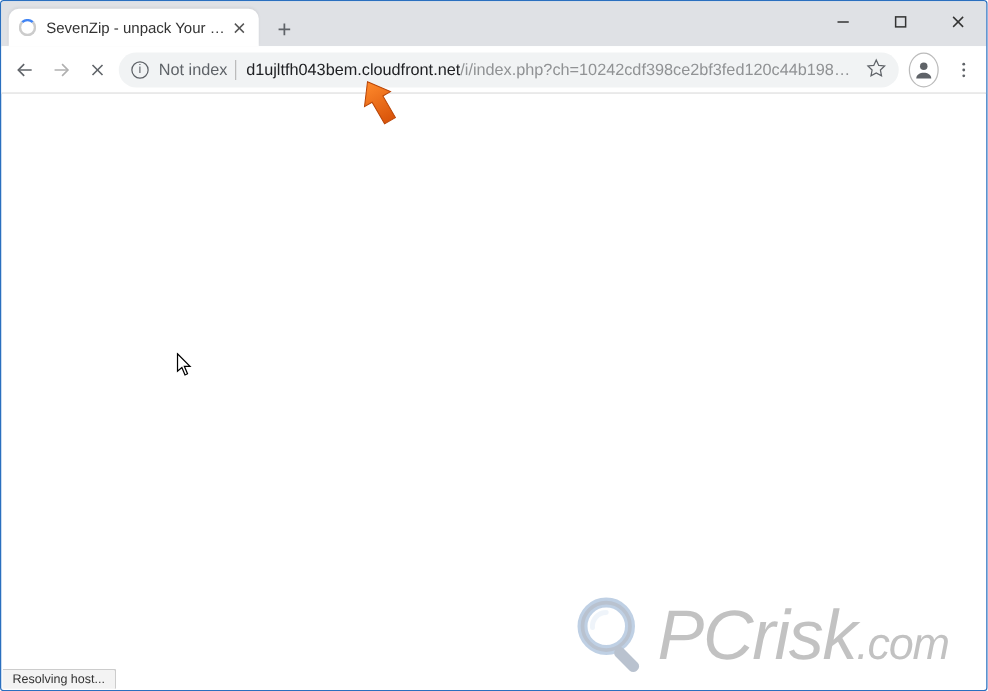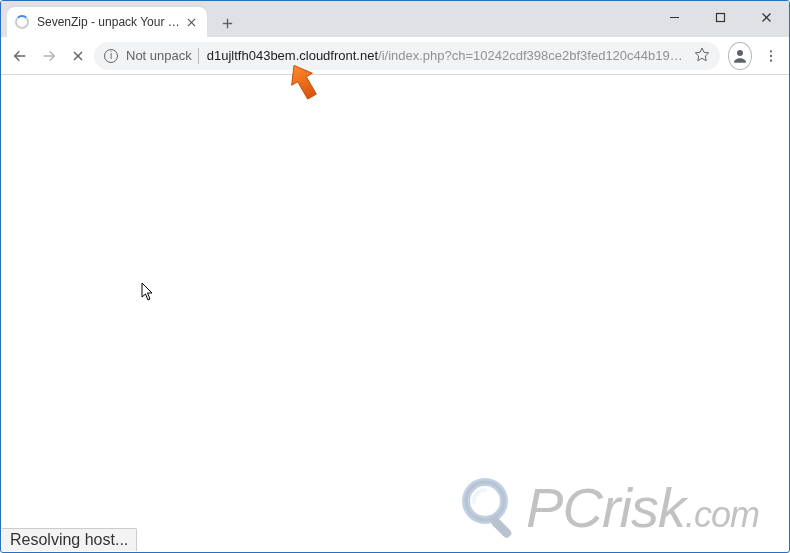--- a/index.html
+++ b/index.html
@@ -188,21 +188,21 @@
 
   
   .statusbar {
     position:absolute;
     bottom:1px;
     left:1px;
     background:#f3f3f3;
     border:1px solid #ccc;
     border-left:none;
     border-bottom:none;
-    font-size:16px;
+    font-size:10px;
     color:#333;
     padding:2px 8px;
     border-top-right-radius:2px;
   }
 
   
   .watermark {
     position:absolute;
     right:30px;
     bottom:12px;
@@ -281,21 +281,21 @@
   </div>
   <div class="nav-btn">
     <svg viewBox="0 0 24 24">
         <line x1="6" y1="6" x2="18" y2="18"></line>
         <line x1="18" y1="6" x2="6" y2="18"></line>
       </svg>
   </div>
 
   <div class="omnibox">
     <span class="info-icon">i</span>
-    <span class="security">Not unpack</span>
+    <span class="security">Not index</span>
     <span class="divider"></span>
     <span class="url">
       <span class="host">d1ujltfh043bem.cloudfront.net</span><span>/i/index.php?ch=10242cdf398ce2bf3fed120c44b198&amp;t=Your%20File%20...</span>
     </span>
     <span class="star">
       <svg viewBox="0 0 24 24">
           <polygon points="12 3 15 9.5 22 10.2 17 15 18.3 22 12 18.5 5.7 22 7 15 2 10.2 9 9.5 12 3"></polygon>
         </svg>
     </span>
   </div>

